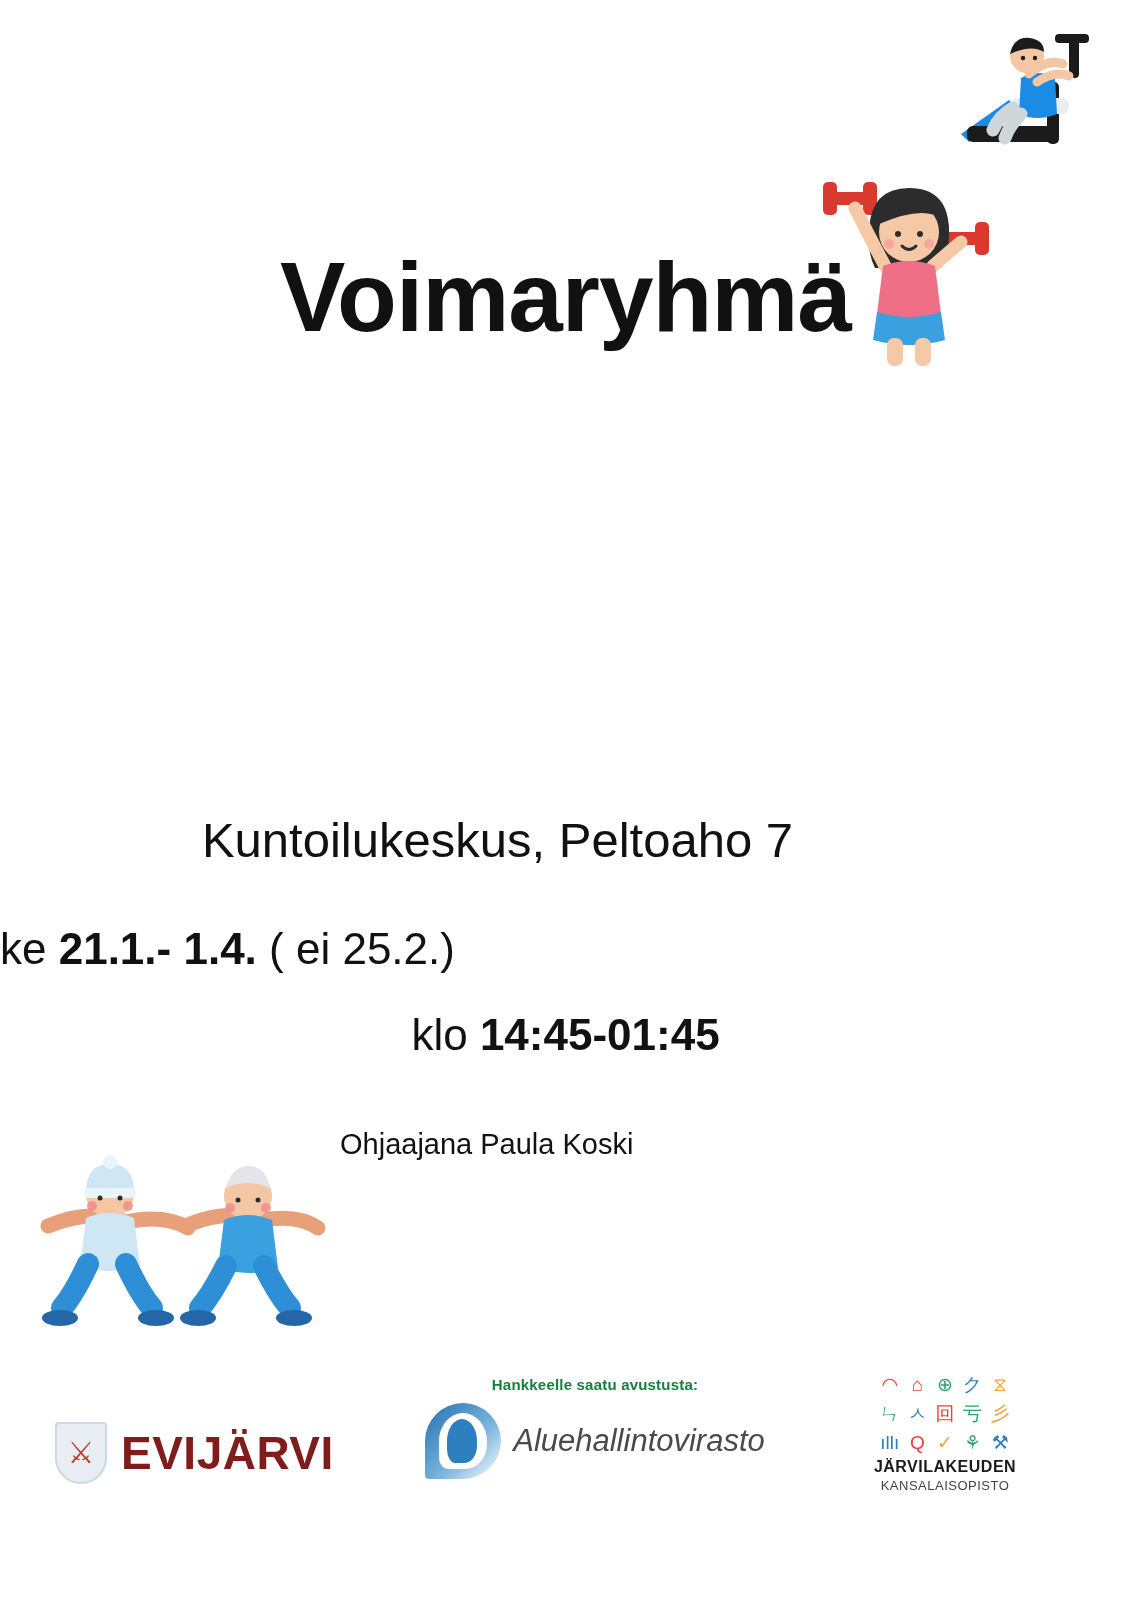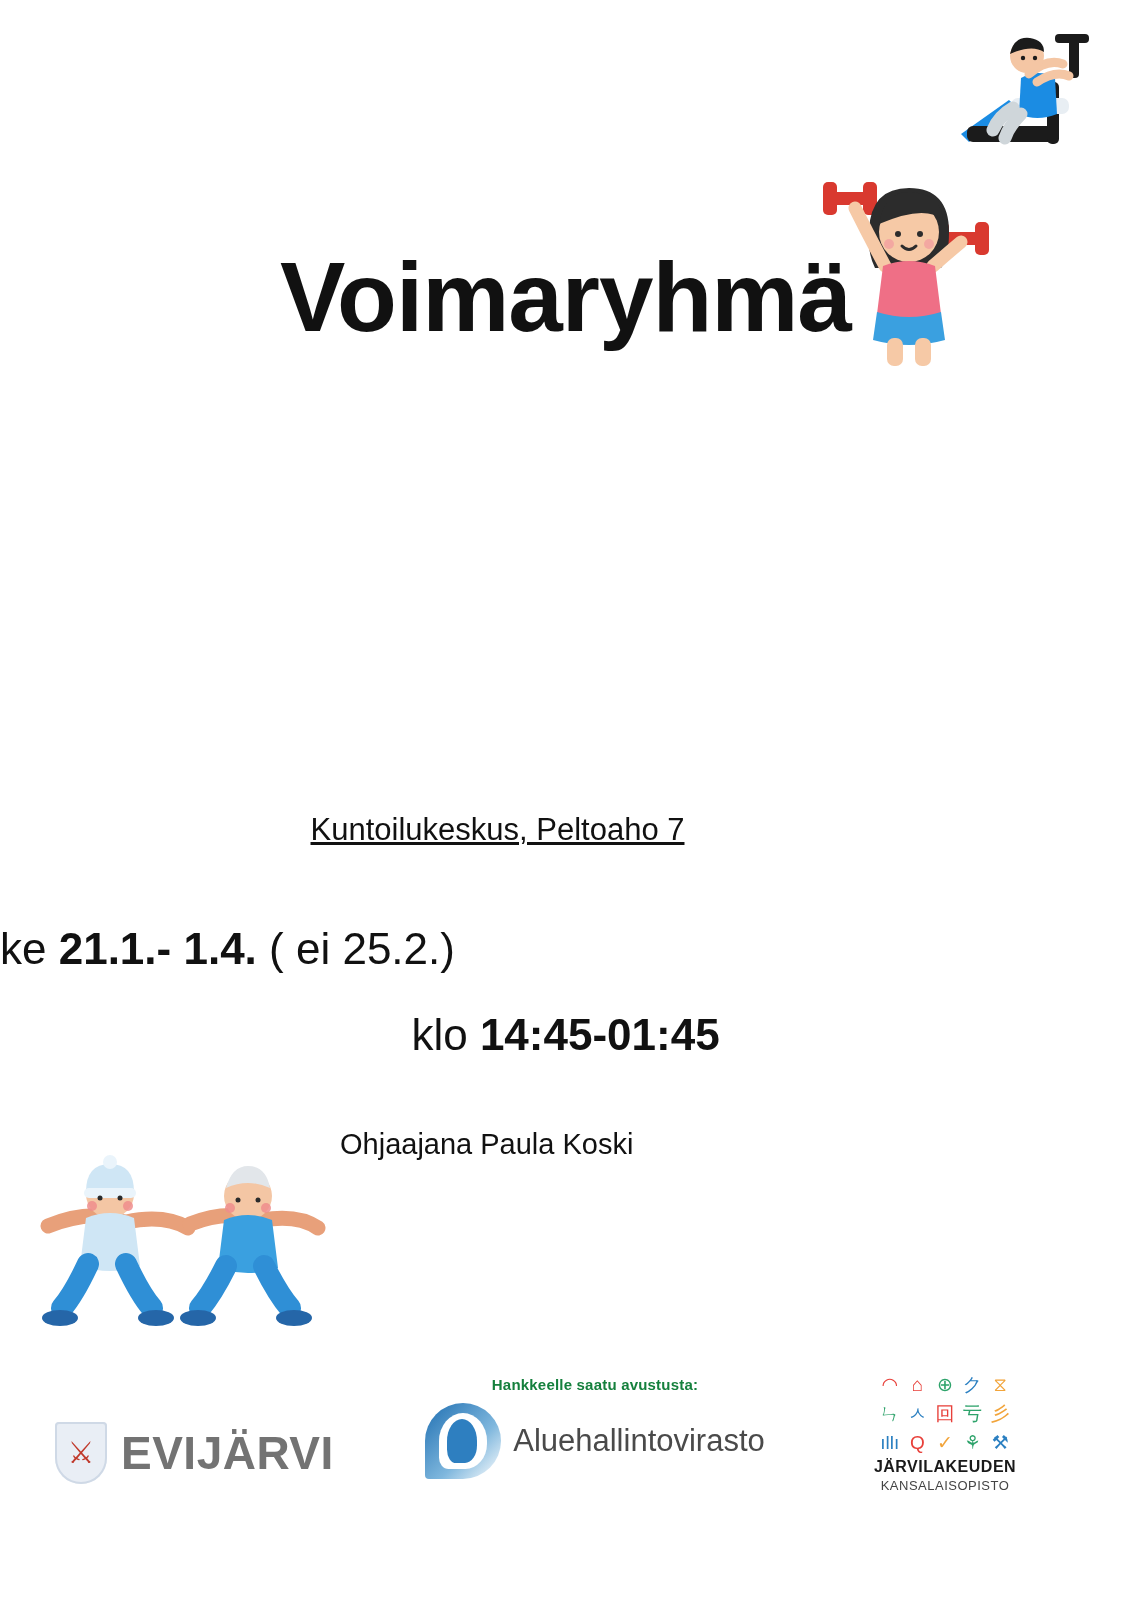--- a/index.html
+++ b/index.html
@@ -59,23 +59,22 @@
     font-weight: 400;
   }
 
   
   .venue {
     position: absolute;
     top: 812px;
     left: 0;
     width: 995px;
     text-align: center;
-    font-size: 31px;
-    font-weight: 400;
-    text-decoration: underline;
+    font-size: 49px;
+    font-weight: 400;
   }
   .dates {
     position: absolute;
     top: 910px;
     left: 0;
     width: 1131px;
     text-align: left;
     font-size: 44px;
     font-weight: 400;
     margin-top: 14px;
@@ -153,21 +152,21 @@
     top: 50%;
     transform: translate(-50%, -50%);
     font-size: 30px;
     color: #c0392b;
     line-height: 1;
   }
   .logo-evijarvi .wordmark {
     font-size: 46px;
     font-weight: 700;
     letter-spacing: 0.5px;
-    color: #737373;
+    color: #7f1d1d;
   }
 
   .avi-block {
     position: absolute;
     left: 400px;
     top: 6px;
     width: 390px;
     text-align: center;
   }
   .avi-note {
@@ -175,20 +174,21 @@
     font-weight: 700;
     color: #15803d;
     margin-bottom: 10px;
     letter-spacing: 0.2px;
   }
   .avi-logo {
     display: flex;
     align-items: center;
     justify-content: center;
     gap: 12px;
+    font-style: italic;
   }
   .avi-mark {
     width: 76px;
     height: 76px;
     position: relative;
   }
   .avi-mark .swoosh-a {
     position: absolute;
     inset: 0;
     border-radius: 50% 50% 50% 4px;

